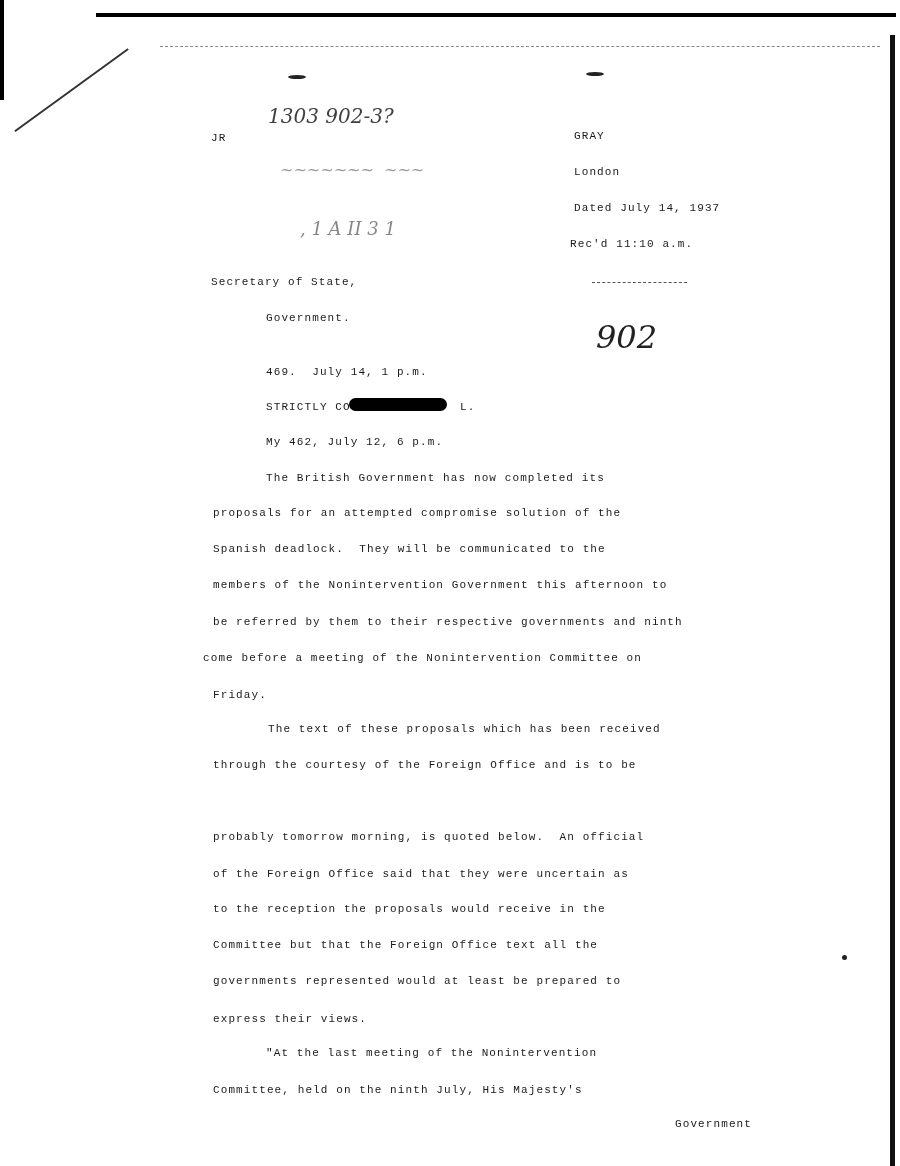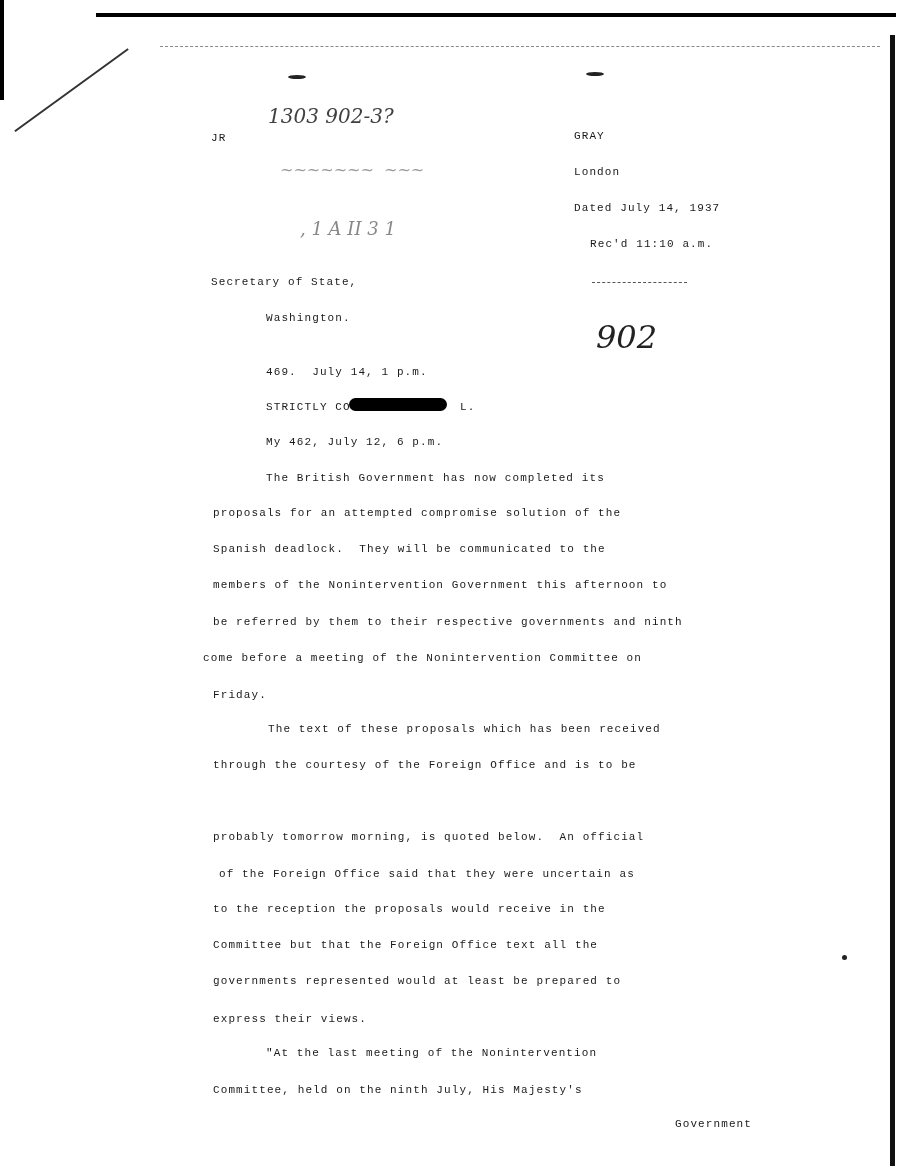--- a/index.html
+++ b/index.html
@@ -31,46 +31,46 @@
   <div class="dot" style="left:586px;top:72px;width:18px;height:4px;"></div>
 
   <div class="t" style="left:197px;top:129px;">JR</div>
   <div class="hand" style="left:268px;top:104px;font-size:20px;color:#404040;">1303 902-3?</div>
   <div class="hand" style="left:280px;top:160px;font-size:16px;color:#999;">~~~~~~~&nbsp;&nbsp;~~~</div>
   <div class="hand" style="left:300px;top:218px;font-size:18px;color:#888;">, 1 A II 3 1</div>
 
   <div class="t" style="left:560px;top:127px;">GRAY</div>
   <div class="t" style="left:560px;top:163px;">London</div>
   <div class="t" style="left:560px;top:199px;">Dated July 14, 1937</div>
-  <div class="t" style="left:576px;top:235px;">Rec'd 11:10 a.m.</div>
+  <div class="t" style="left:556px;top:235px;">Rec'd 11:10 a.m.</div>
   <div class="rec-dash"></div>
 
   <div class="hand" style="left:596px;top:318px;font-size:32px;color:#222;">902</div>
 
   <div class="t" style="left:197px;top:273px;">Secretary of State,</div>
-  <div class="t" style="left:252px;top:309px;">Washington.</div>
+  <div class="t" style="left:252px;top:309px;">Government.</div>
 
   <div class="t" style="left:252px;top:363px;">469.  July 14, 1 p.m.</div>
   <div class="t" style="left:252px;top:398px;">STRICTLY CO</div>
   <div class="redact"></div>
   <div class="t" style="left:446px;top:398px;">L.</div>
   <div class="t" style="left:252px;top:433px;">My 462, July 12, 6 p.m.</div>
 
   <div class="t" style="left:252px;top:469px;">The British Government has now completed its</div>
   <div class="t" style="left:199px;top:504px;">proposals for an attempted compromise solution of the</div>
   <div class="t" style="left:199px;top:540px;">Spanish deadlock.  They will be communicated to the</div>
   <div class="t" style="left:199px;top:576px;">members of the Nonintervention Government this afternoon to</div>
   <div class="t" style="left:199px;top:613px;">be referred by them to their respective governments and ninth</div>
   <div class="t" style="left:189px;top:649px;">come before a meeting of the Nonintervention Committee on</div>
   <div class="t" style="left:199px;top:686px;">Friday.</div>
 
   <div class="t" style="left:254px;top:720px;">The text of these proposals which has been received</div>
   <div class="t" style="left:199px;top:756px;">through the courtesy of the Foreign Office and is to be</div>
   <div class="t" style="left:199px;top:828px;">probably tomorrow morning, is quoted below.  An official</div>
-  <div class="t" style="left:205px;top:865px;">of the Foreign Office said that they were uncertain as</div>
+  <div class="t" style="left:199px;top:865px;">of the Foreign Office said that they were uncertain as</div>
   <div class="t" style="left:199px;top:900px;">to the reception the proposals would receive in the</div>
   <div class="t" style="left:199px;top:936px;">Committee but that the Foreign Office text all the</div>
   <div class="t" style="left:199px;top:972px;">governments represented would at least be prepared to</div>
   <div class="t" style="left:199px;top:1010px;">express their views.</div>
   <div class="t" style="left:252px;top:1044px;">"At the last meeting of the Nonintervention</div>
   <div class="t" style="left:199px;top:1081px;">Committee, held on the ninth July, His Majesty's</div>
   <div class="t" style="left:661px;top:1115px;">Government</div>
 
   <div class="dot" style="left:842px;top:955px;width:5px;height:5px;"></div>
 </div>

